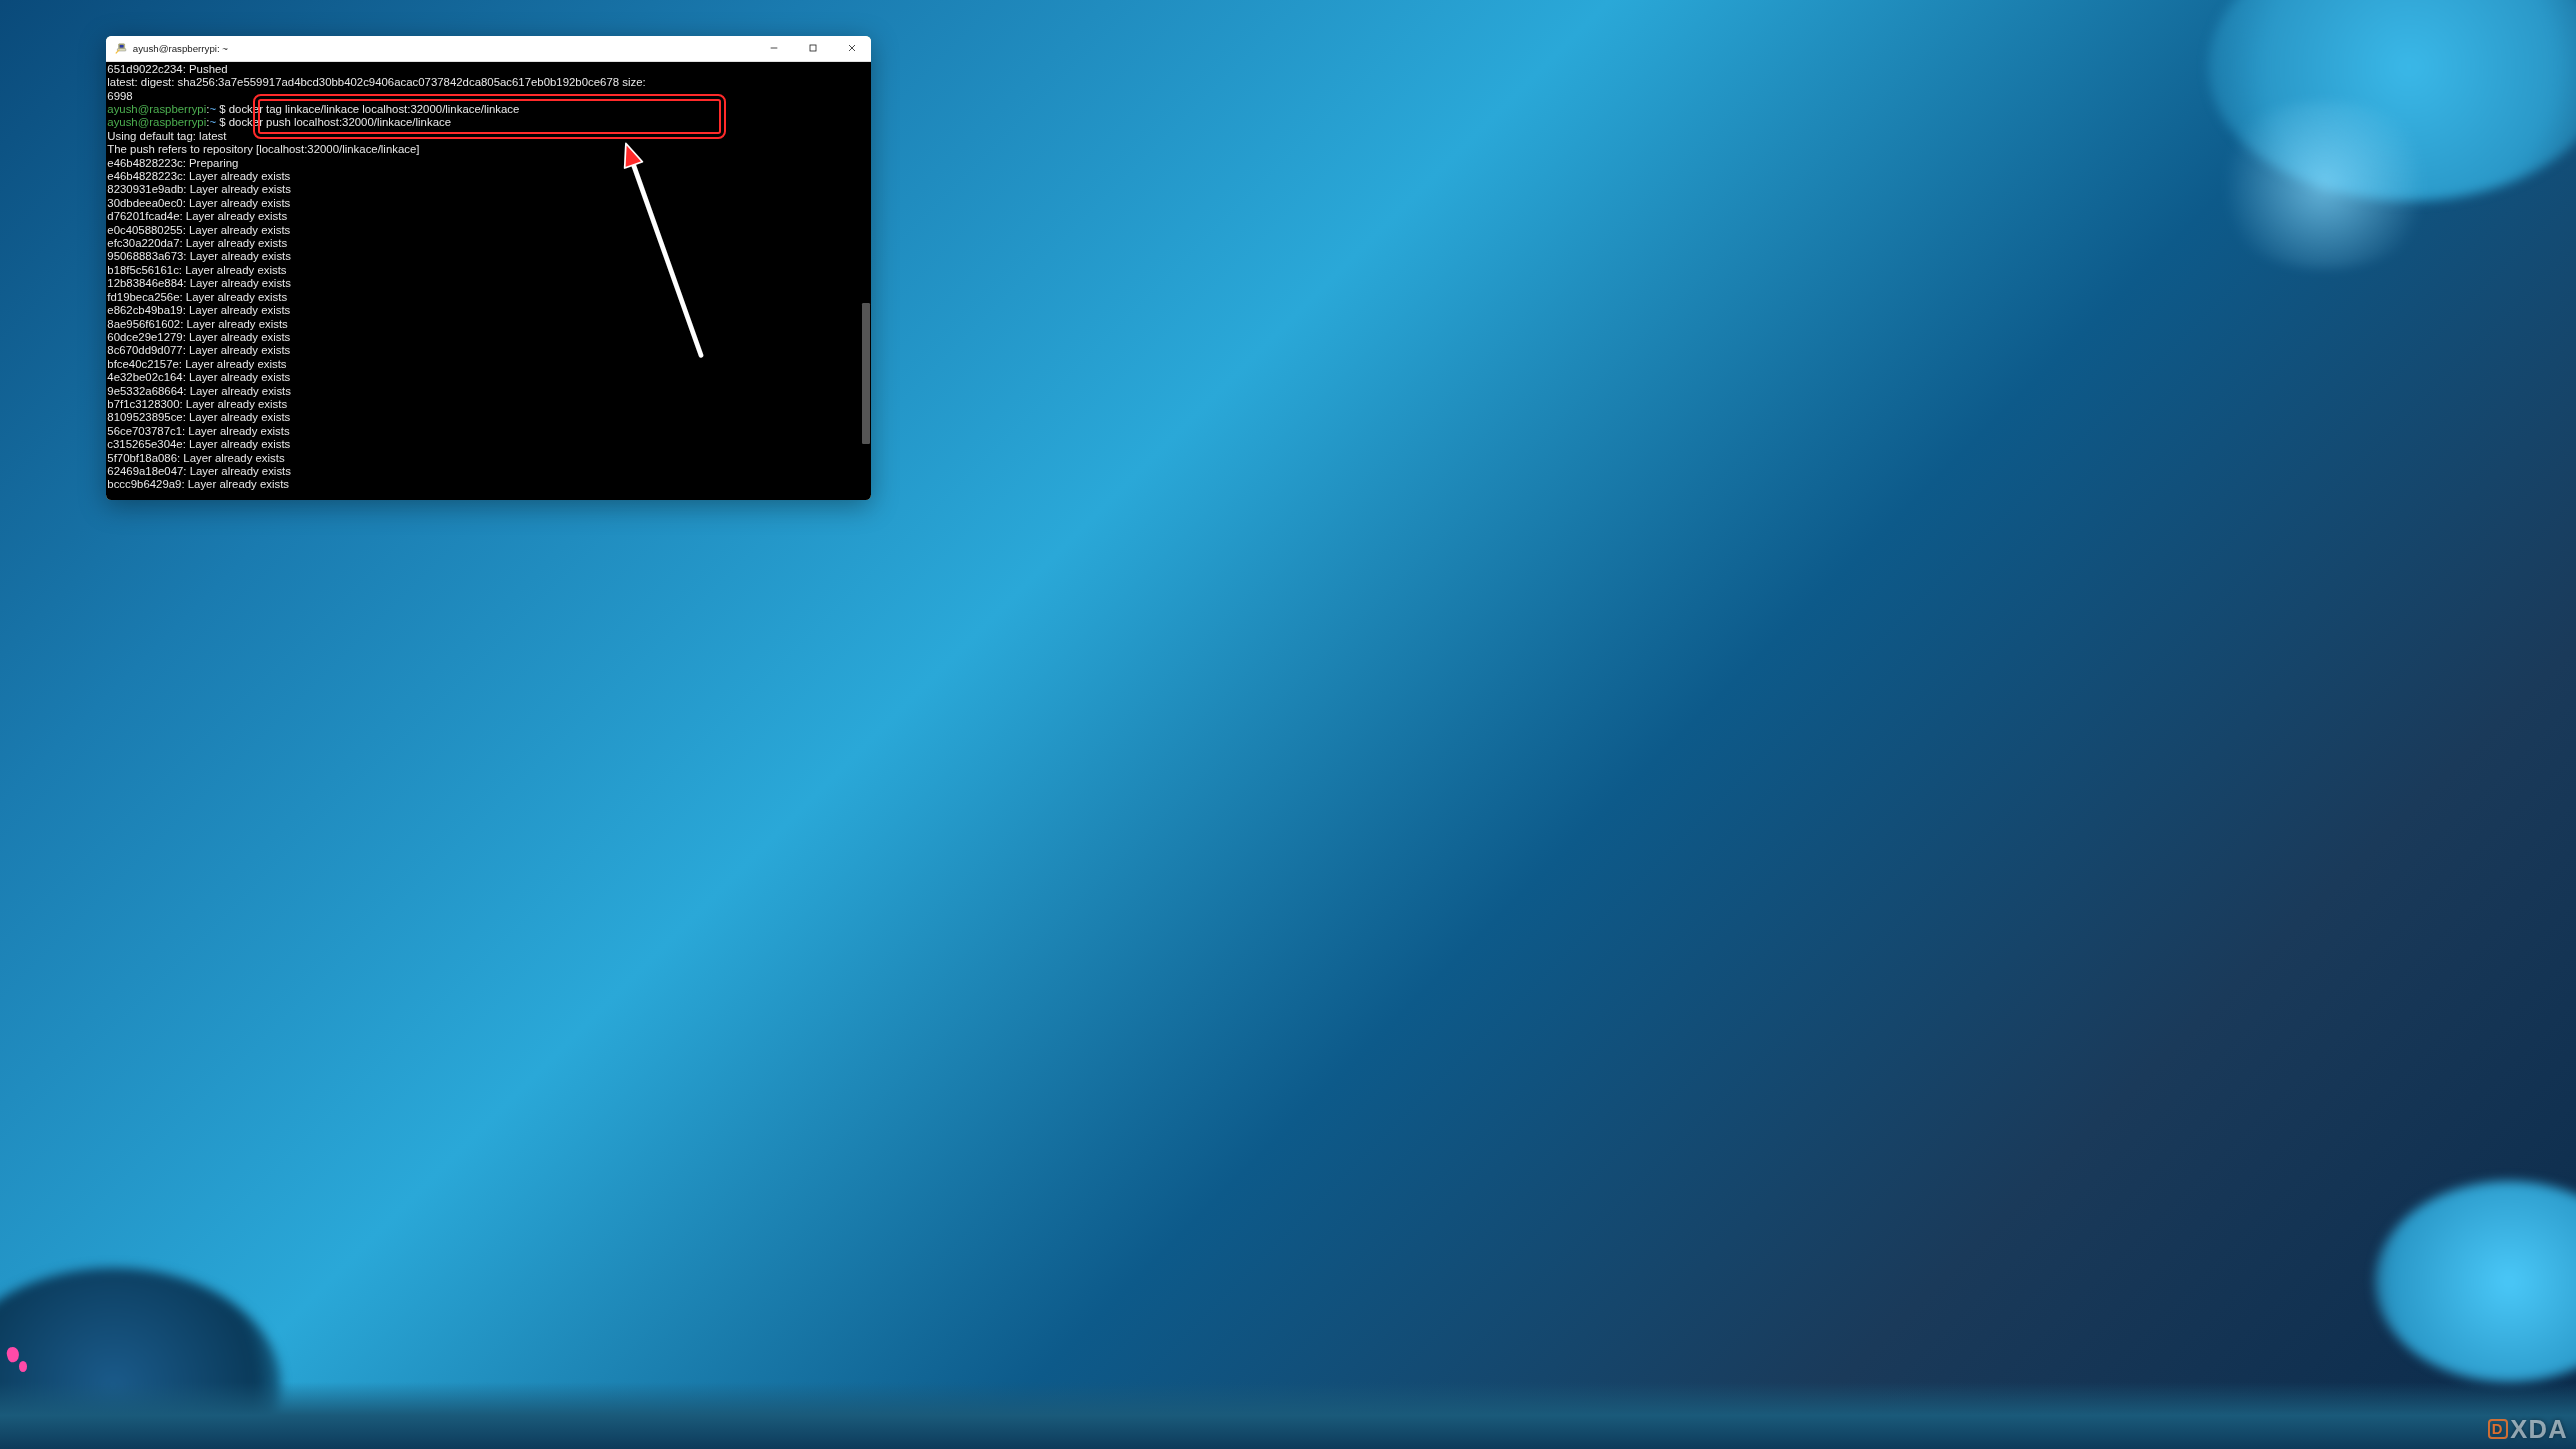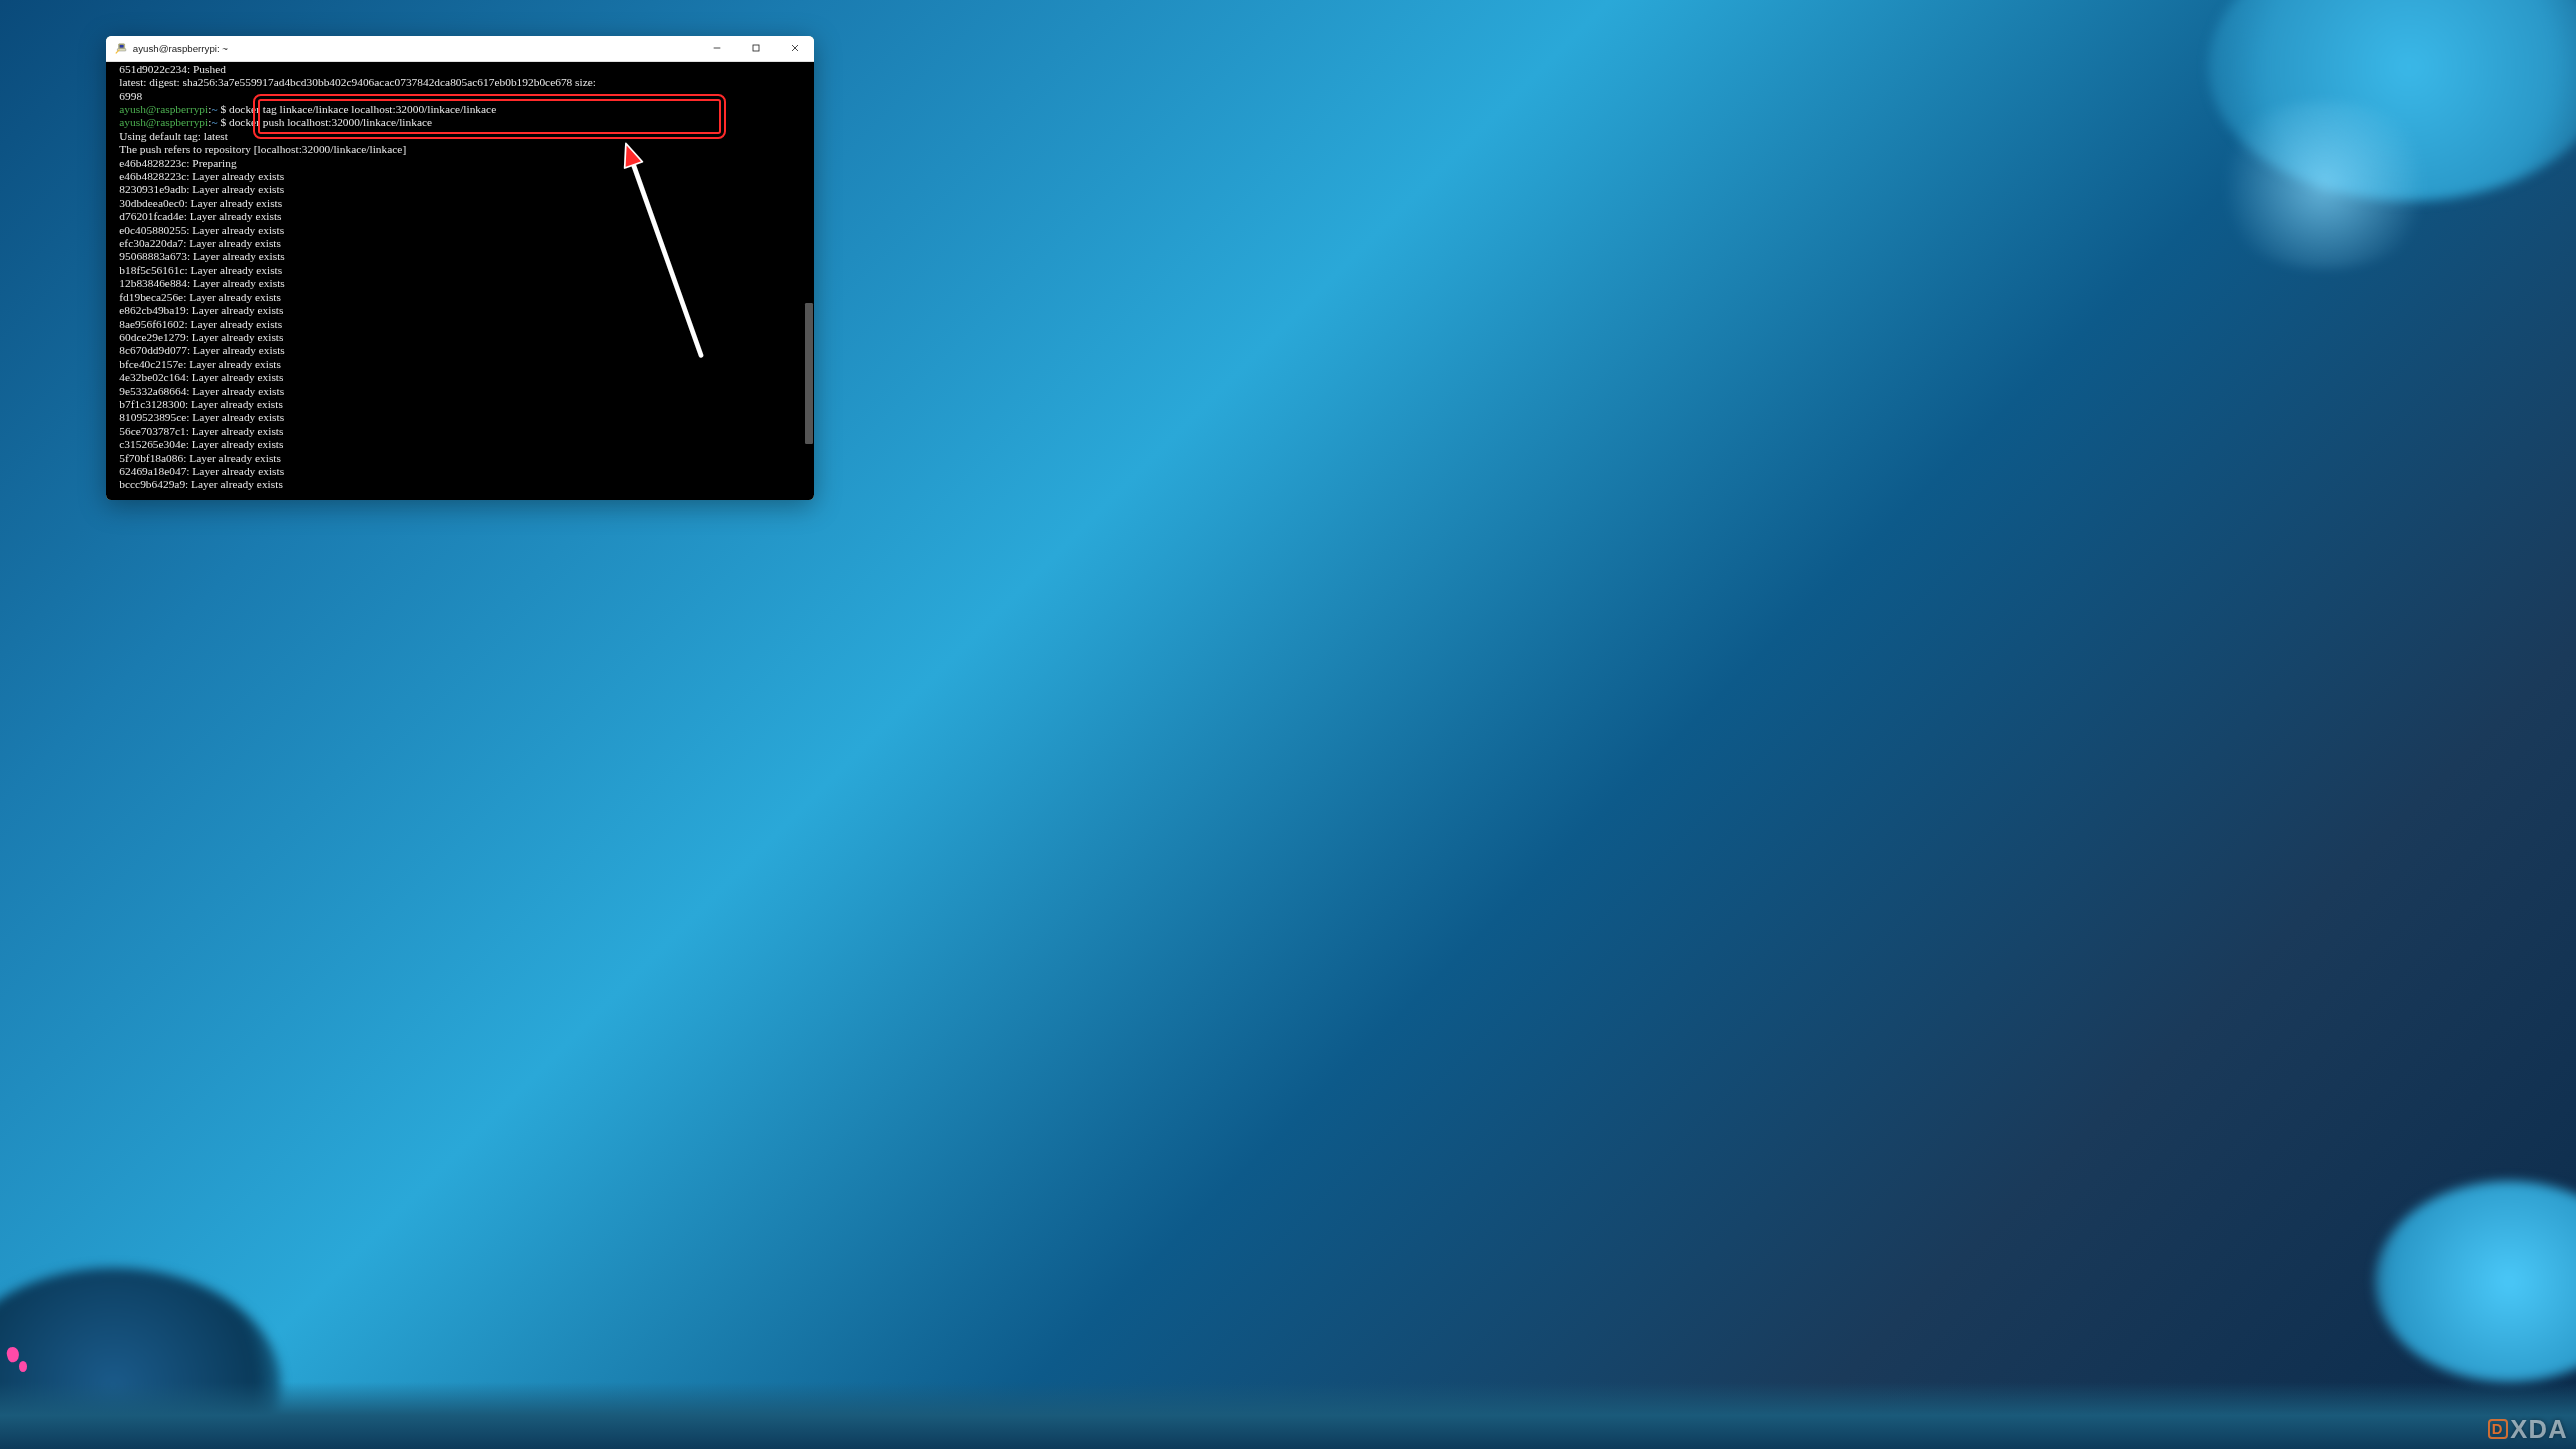--- a/index.html
+++ b/index.html
@@ -16,21 +16,21 @@
   .blob2 { width: 335px; height: 235px; background: radial-gradient(circle, #1a5a8a 0%, #0a3a5a 70%, transparent 100%); bottom: -54px; left: -54px; }
   .blob3 { width: 268px; height: 201px; background: radial-gradient(circle, #4ac8f8 0%, #2a98c8 70%, transparent 100%); bottom: 67px; right: -67px; }
   .blob4 { width: 235px; height: 168px; background: radial-gradient(circle, #8addff 0%, transparent 70%); top: 101px; right: 134px; opacity: 0.7; }
   .pink-dot { position: absolute; width: 12px; height: 14.8px; background: #ff4aa8; border-radius: 50% 50% 60% 40%; left: 6.7px; bottom: 87px; transform: rotate(-15deg); }
   .pink-dot2 { position: absolute; width: 8px; height: 10.7px; background: #ff4aa8; border-radius: 50%; left: 19px; bottom: 77px; }
   .bottom-rocks { position: absolute; left: 0; right: 0; bottom: 0; height: 67px; background: linear-gradient(to top, #0d3a5a 0%, #1a5a7a 50%, transparent 100%); }
 
   .window {
     position: absolute;
     left: 106px; top: 36px;
-    width: 708px; height: 464px;
+    width: 765px; height: 464px;
     background: #fef9c3;
     border-radius: 5.4px;
     box-shadow: 0 5.4px 27px rgba(0,0,0,0.35);
     display: flex; flex-direction: column;
     overflow: hidden;
   }
   .titlebar {
     height: 25.5px;
     display: flex; align-items: center;
     background: #ffffff;
@@ -49,27 +49,26 @@
     color: #1a1a1a;
     cursor: pointer;
   }
 
   .terminal-wrap {
     flex: 1; position: relative; background: #000000; overflow: hidden;
   }
   .terminal {
     position: absolute; left: 0; top: 0; right: 10.7px; bottom: 0;
     padding: 1.3px 1.3px;
-    font-family: Liberation Serif, serif;
+    font-family: Liberation Sans, sans-serif;
     font-size: 11.4px;
     line-height: 13.4px;
     color: #e8e8e8;
     white-space: pre;
     overflow: hidden;
-    margin-left: 12px;
   }
   .line { display: block; }
   .prompt-user { color: #4caf50; }
   .prompt-tilde { color: #64b5f6; }
   .cmd { color: #e8e8e8; }
 
   .scrollbar {
     position: absolute; right: 1.3px; top: 0; bottom: 0; width: 9.4px;
   }
   .scroll-thumb {

